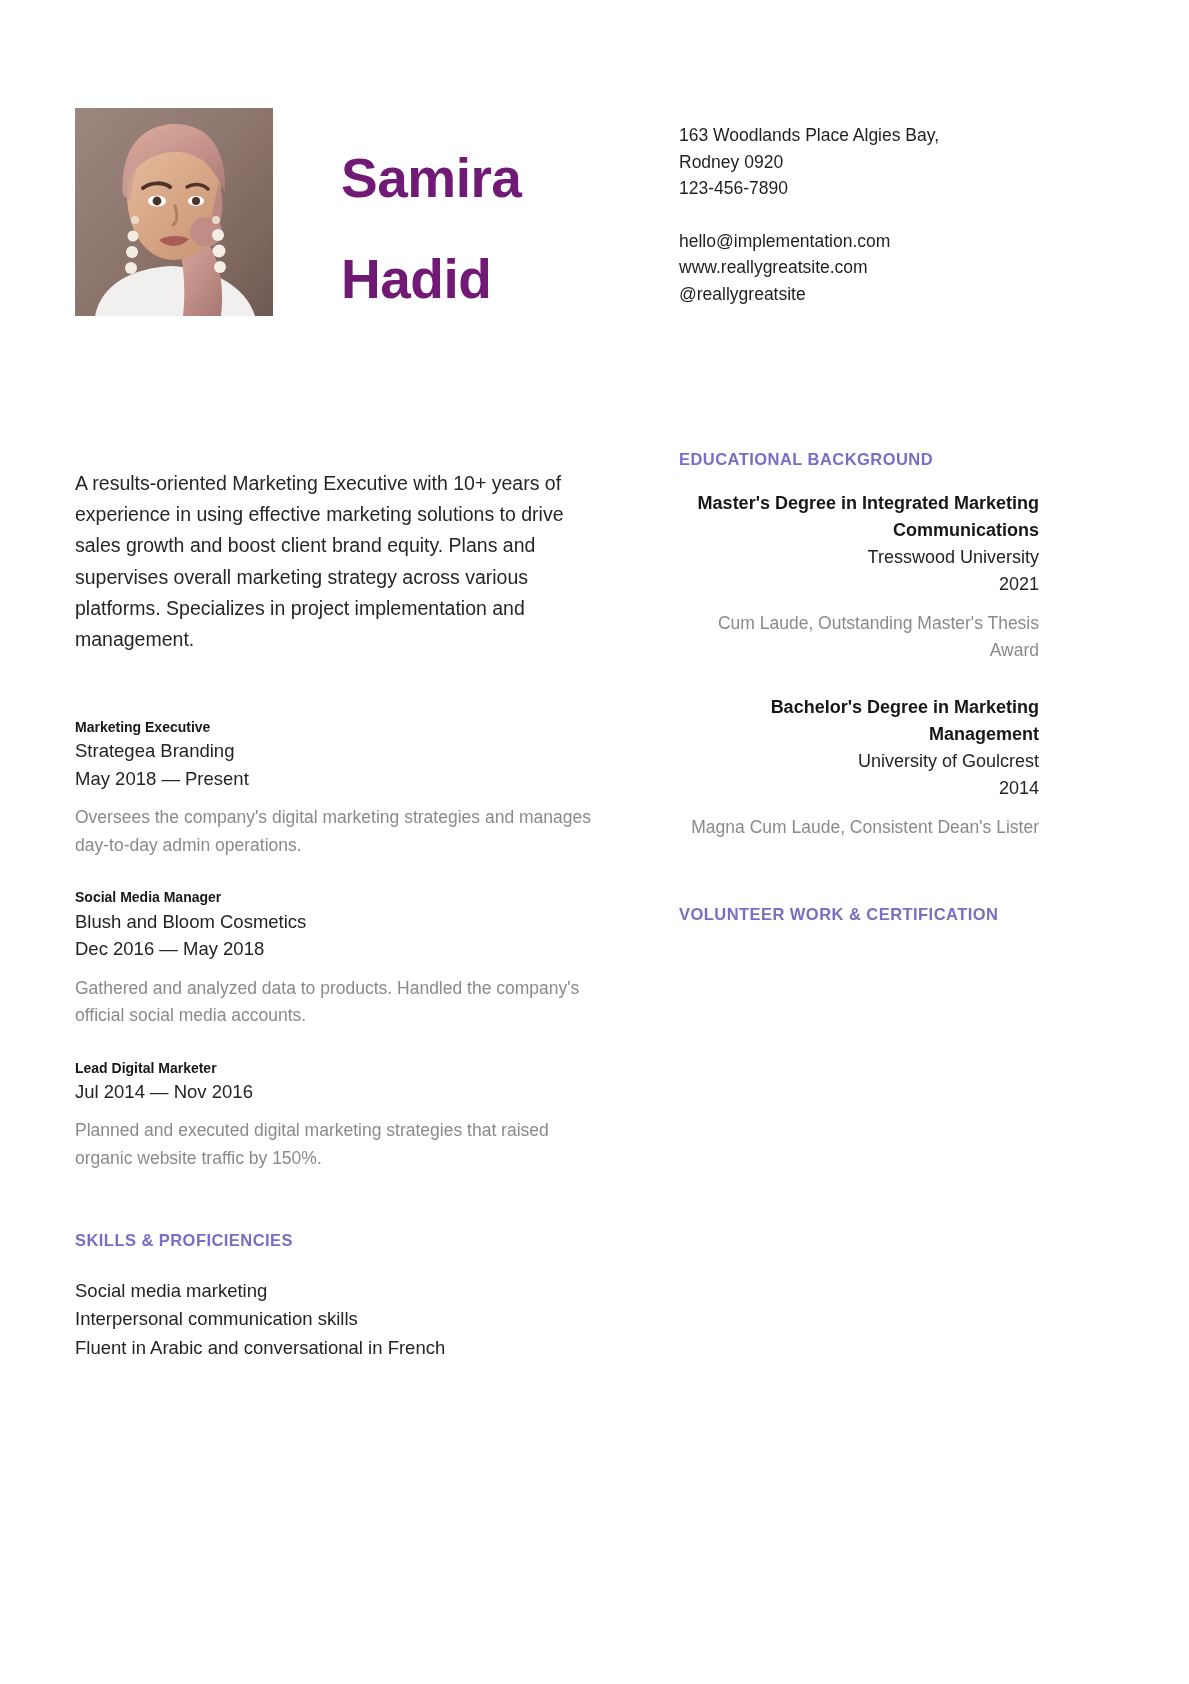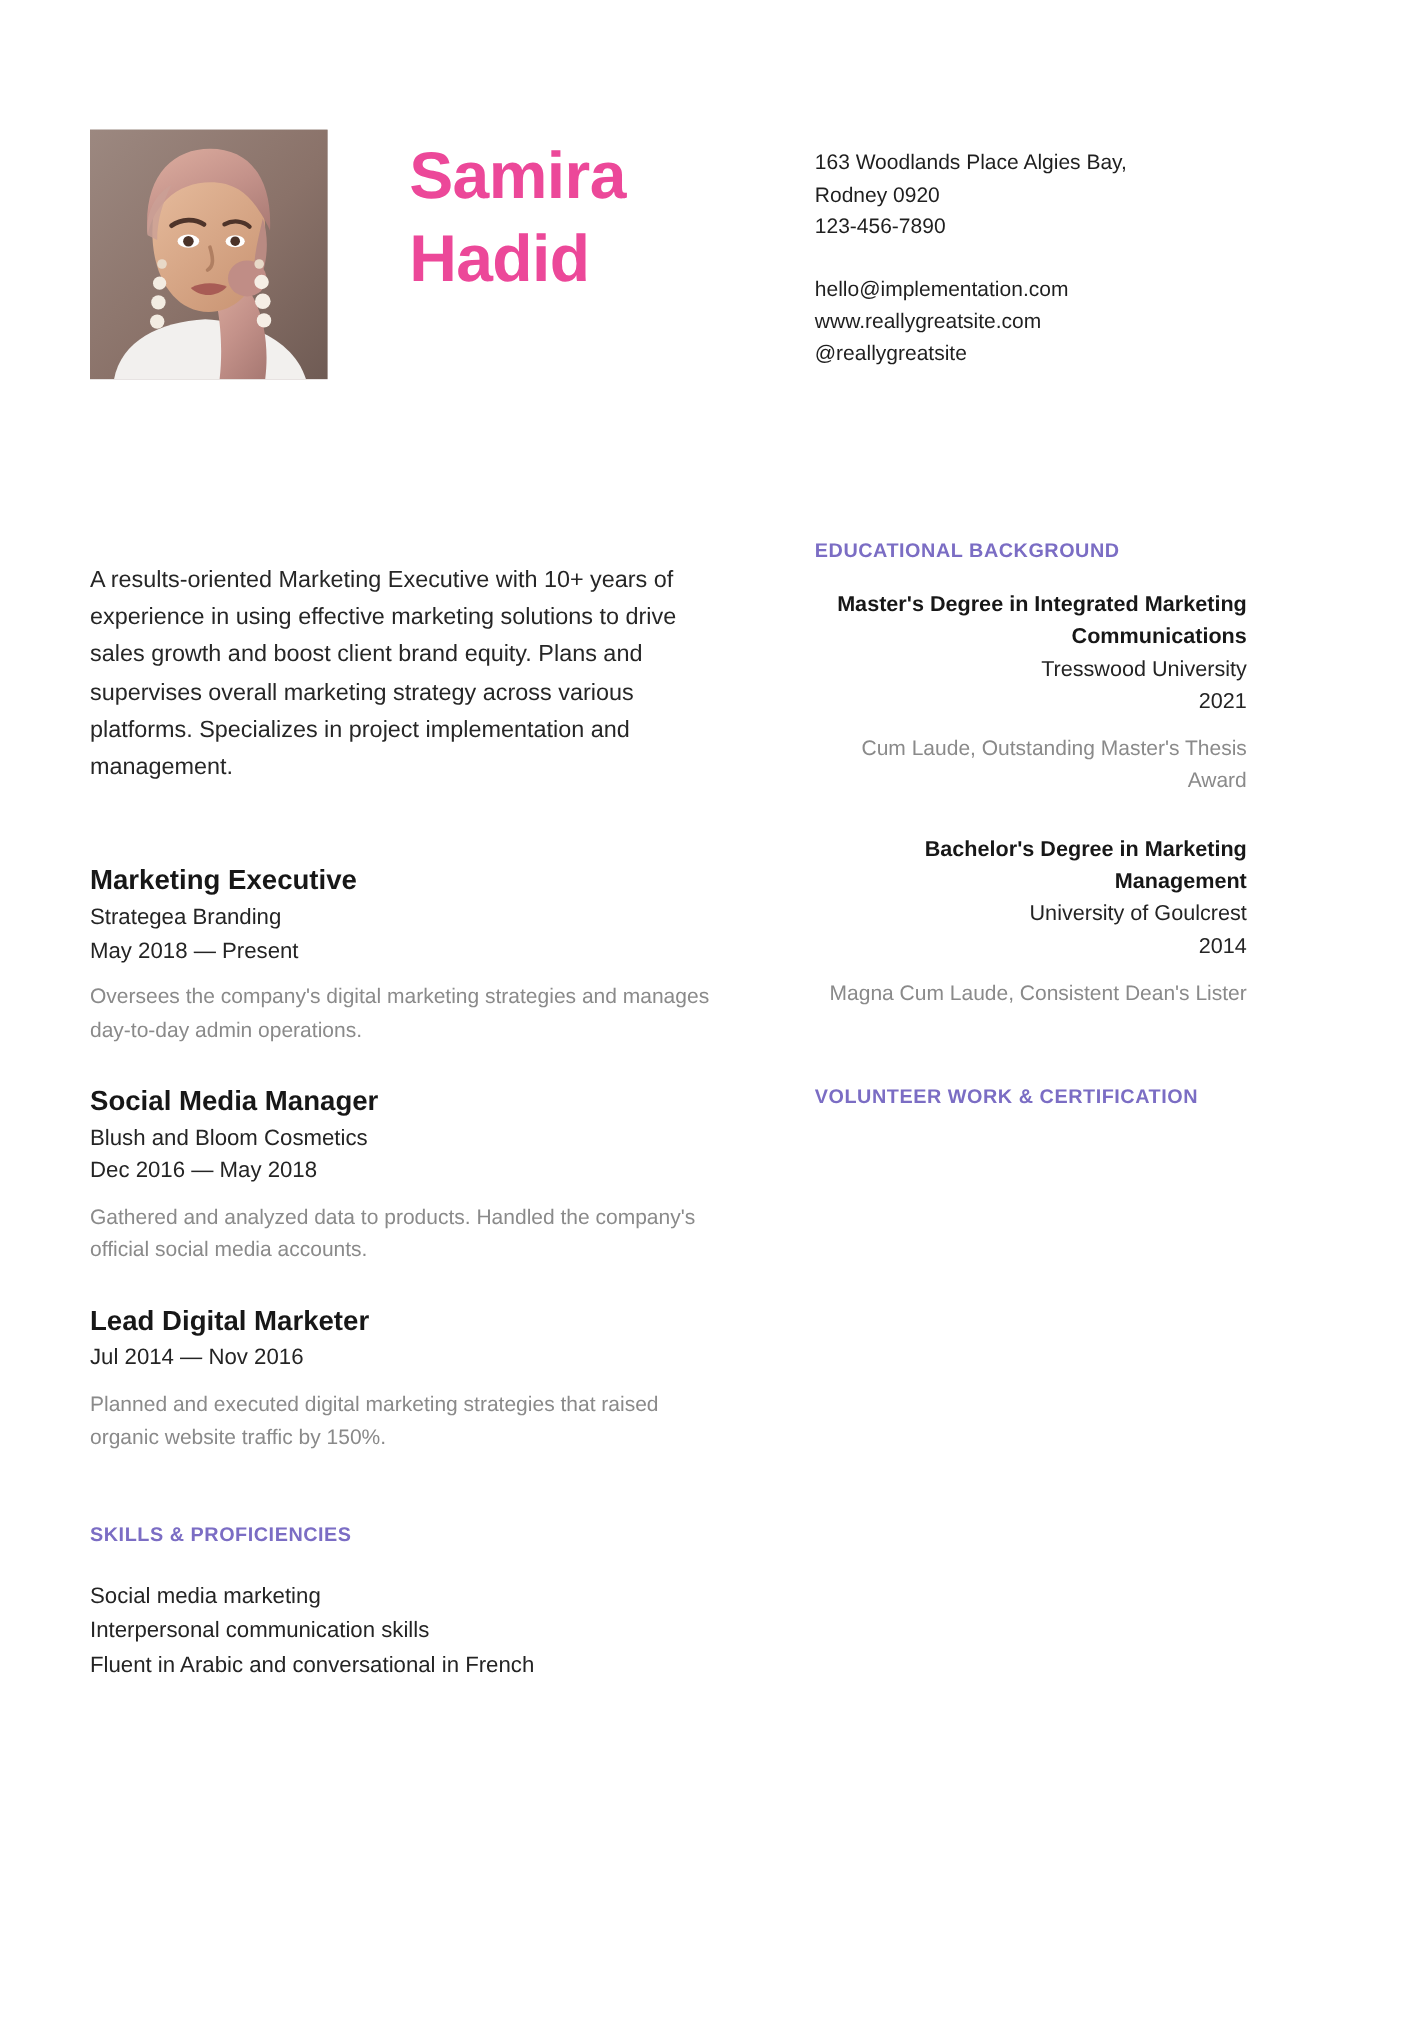--- a/index.html
+++ b/index.html
@@ -45,21 +45,22 @@
     position: absolute;
     left: 341px;
     top: 112px;
     width: 320px;
   }
   .name-line {
     font-size: 55px;
     font-weight: bold;
     line-height: 1.26;
     letter-spacing: -0.5px;
-    color: #ec4899;
+    color: #701a75;
+    margin-top: 32px;
   }
 
   .contact-block {
     position: absolute;
     left: 679px;
     top: 122px;
     width: 360px;
     font-size: 17.5px;
     line-height: 1.52;
     color: #1f1f1f;
@@ -96,21 +97,21 @@
     letter-spacing: 0.45px;
     color: #7b6dc4;
     line-height: 1.45;
     margin: 0 0 24px 0;
   }
   .col-right .section-title { margin-bottom: 18px; }
 
   .entry { margin-bottom: 28px; }
   .entry:last-child { margin-bottom: 0; }
   .entry-title {
-    font-size: 23px;
+    font-size: 14px;
     font-weight: bold;
     color: #171717;
     line-height: 1.45;
   }
   .entry-sub {
     font-size: 18.5px;
     color: #242424;
     line-height: 1.48;
   }
   .entry-desc {

